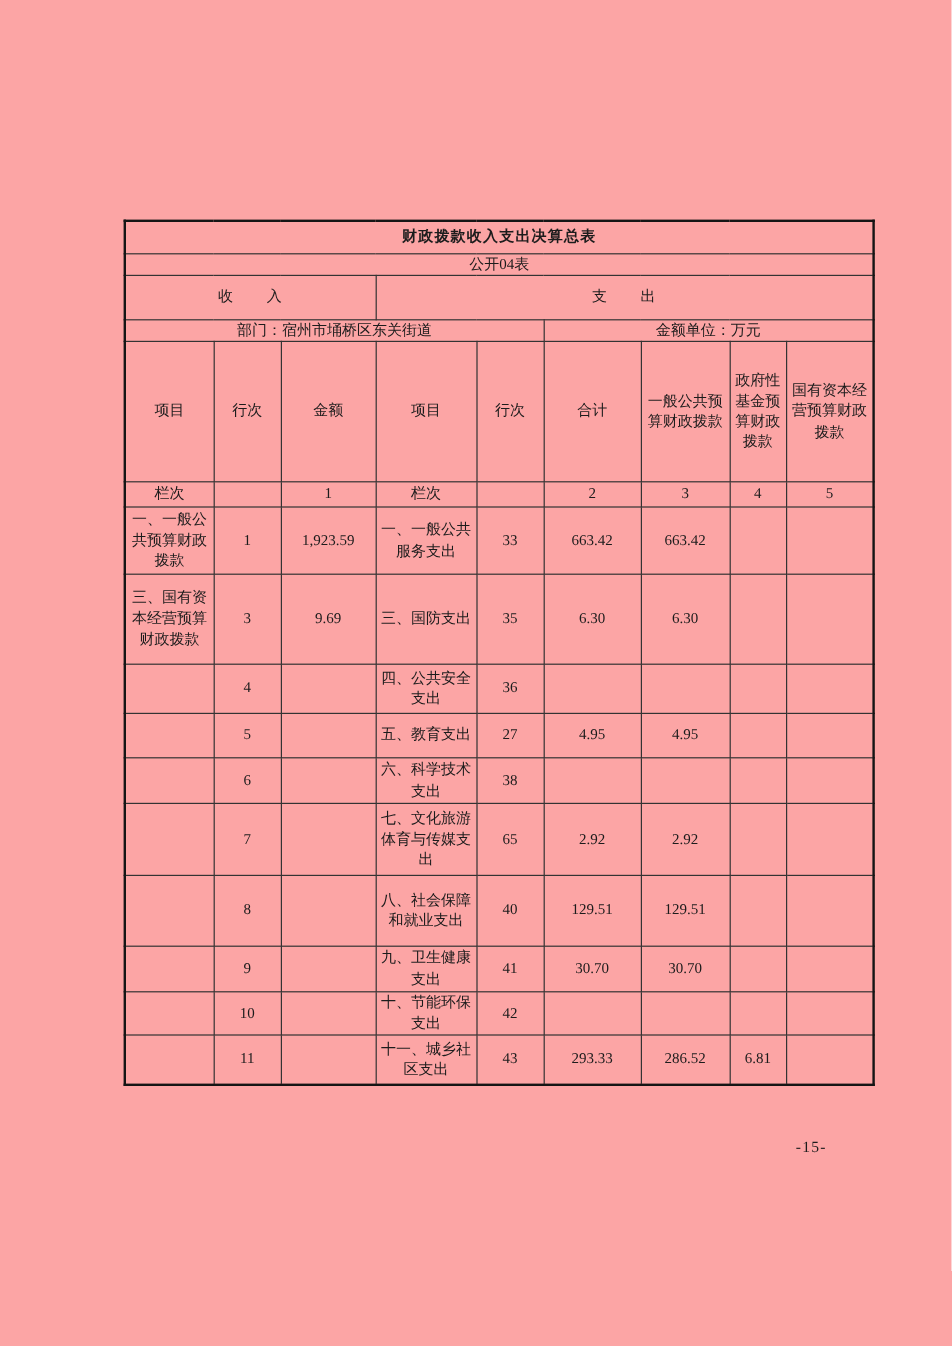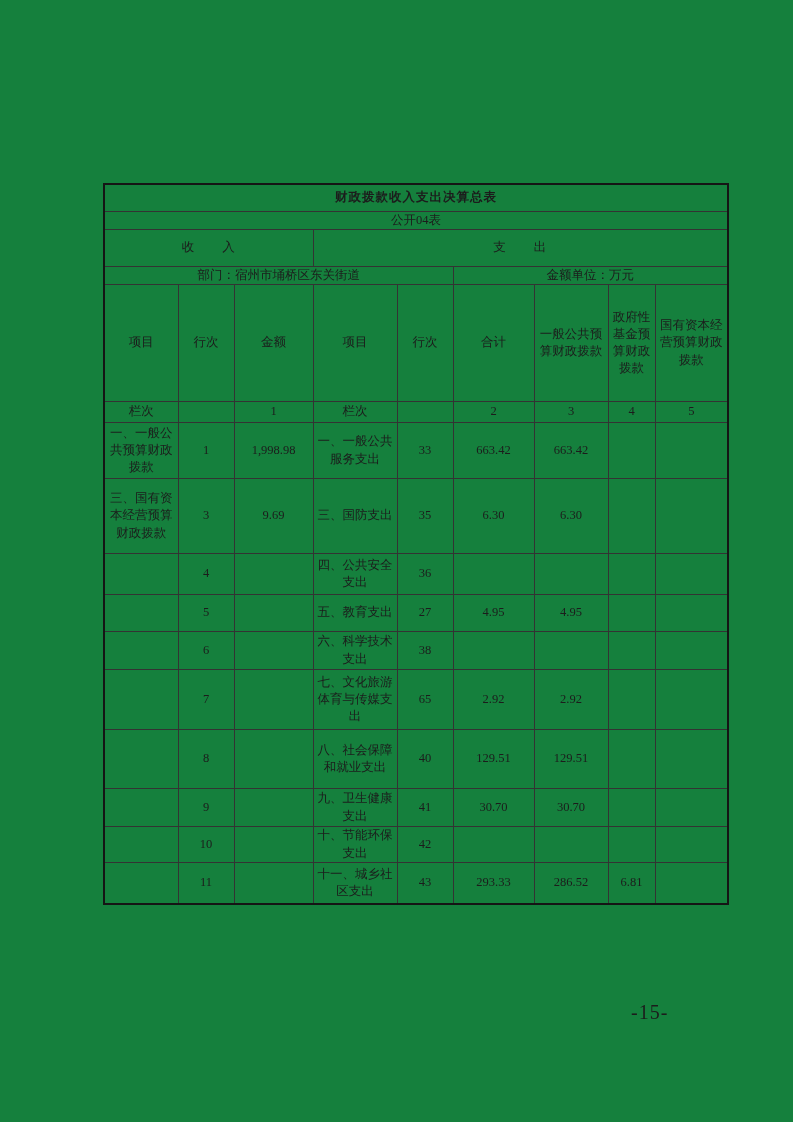--- a/index.html
+++ b/index.html
@@ -1,20 +1,20 @@
 <!DOCTYPE html>
 <html><head>
 <meta charset="utf-8">
 <style>
   html, body { margin: 0; padding: 0; background: #ffffff; }
   .page {
     position: relative;
     width: 793px;
     height: 1122px;
-    background: #15803d;
+    background: #fca5a5;
     font-family: "Liberation Serif", "DejaVu Serif", serif;
     color: #1c1c1c;
     overflow: hidden;
   }
   table.fin {
     position: absolute;
     left: 103px;
     top: 183px;
     width: 624px;
     border-collapse: collapse;
@@ -62,23 +62,24 @@
   td.num {
     text-align: right;
     padding-right: 6px;
   }
   td.hdr-general { padding: 0 10px; margin-top: 21px; }
   td.hdr-govfund { padding: 0 5px; }
   td.hdr-state   { padding: 0 12px; }
   .page-number {
     position: absolute;
     left: 631px;
-    top: 1001px;
+    top: 948px;
     width: 90px;
-    font-size: 20px;
+    text-align: center;
+    font-size: 13px;
     letter-spacing: 1px;
     color: #1c1c1c;
   }
 </style>
 </head>
 <body>
 
 <div class="page">
 
   <table class="fin">
@@ -133,21 +134,21 @@
       <td></td>
       <td>2</td>
       <td>3</td>
       <td>4</td>
       <td>5</td>
     </tr>
 
     <tr style="height:56px">
       <td class="item">一、一般公共预算财政拨款</td>
       <td>1</td>
-      <td class="num">1,998.98</td>
+      <td class="num">1,923.59</td>
       <td class="item">一、一般公共服务支出</td>
       <td>33</td>
       <td class="num">663.42</td>
       <td class="num">663.42</td>
       <td class="num"></td>
       <td class="num"></td>
     </tr>
 
 
     <tr style="height:75px">

